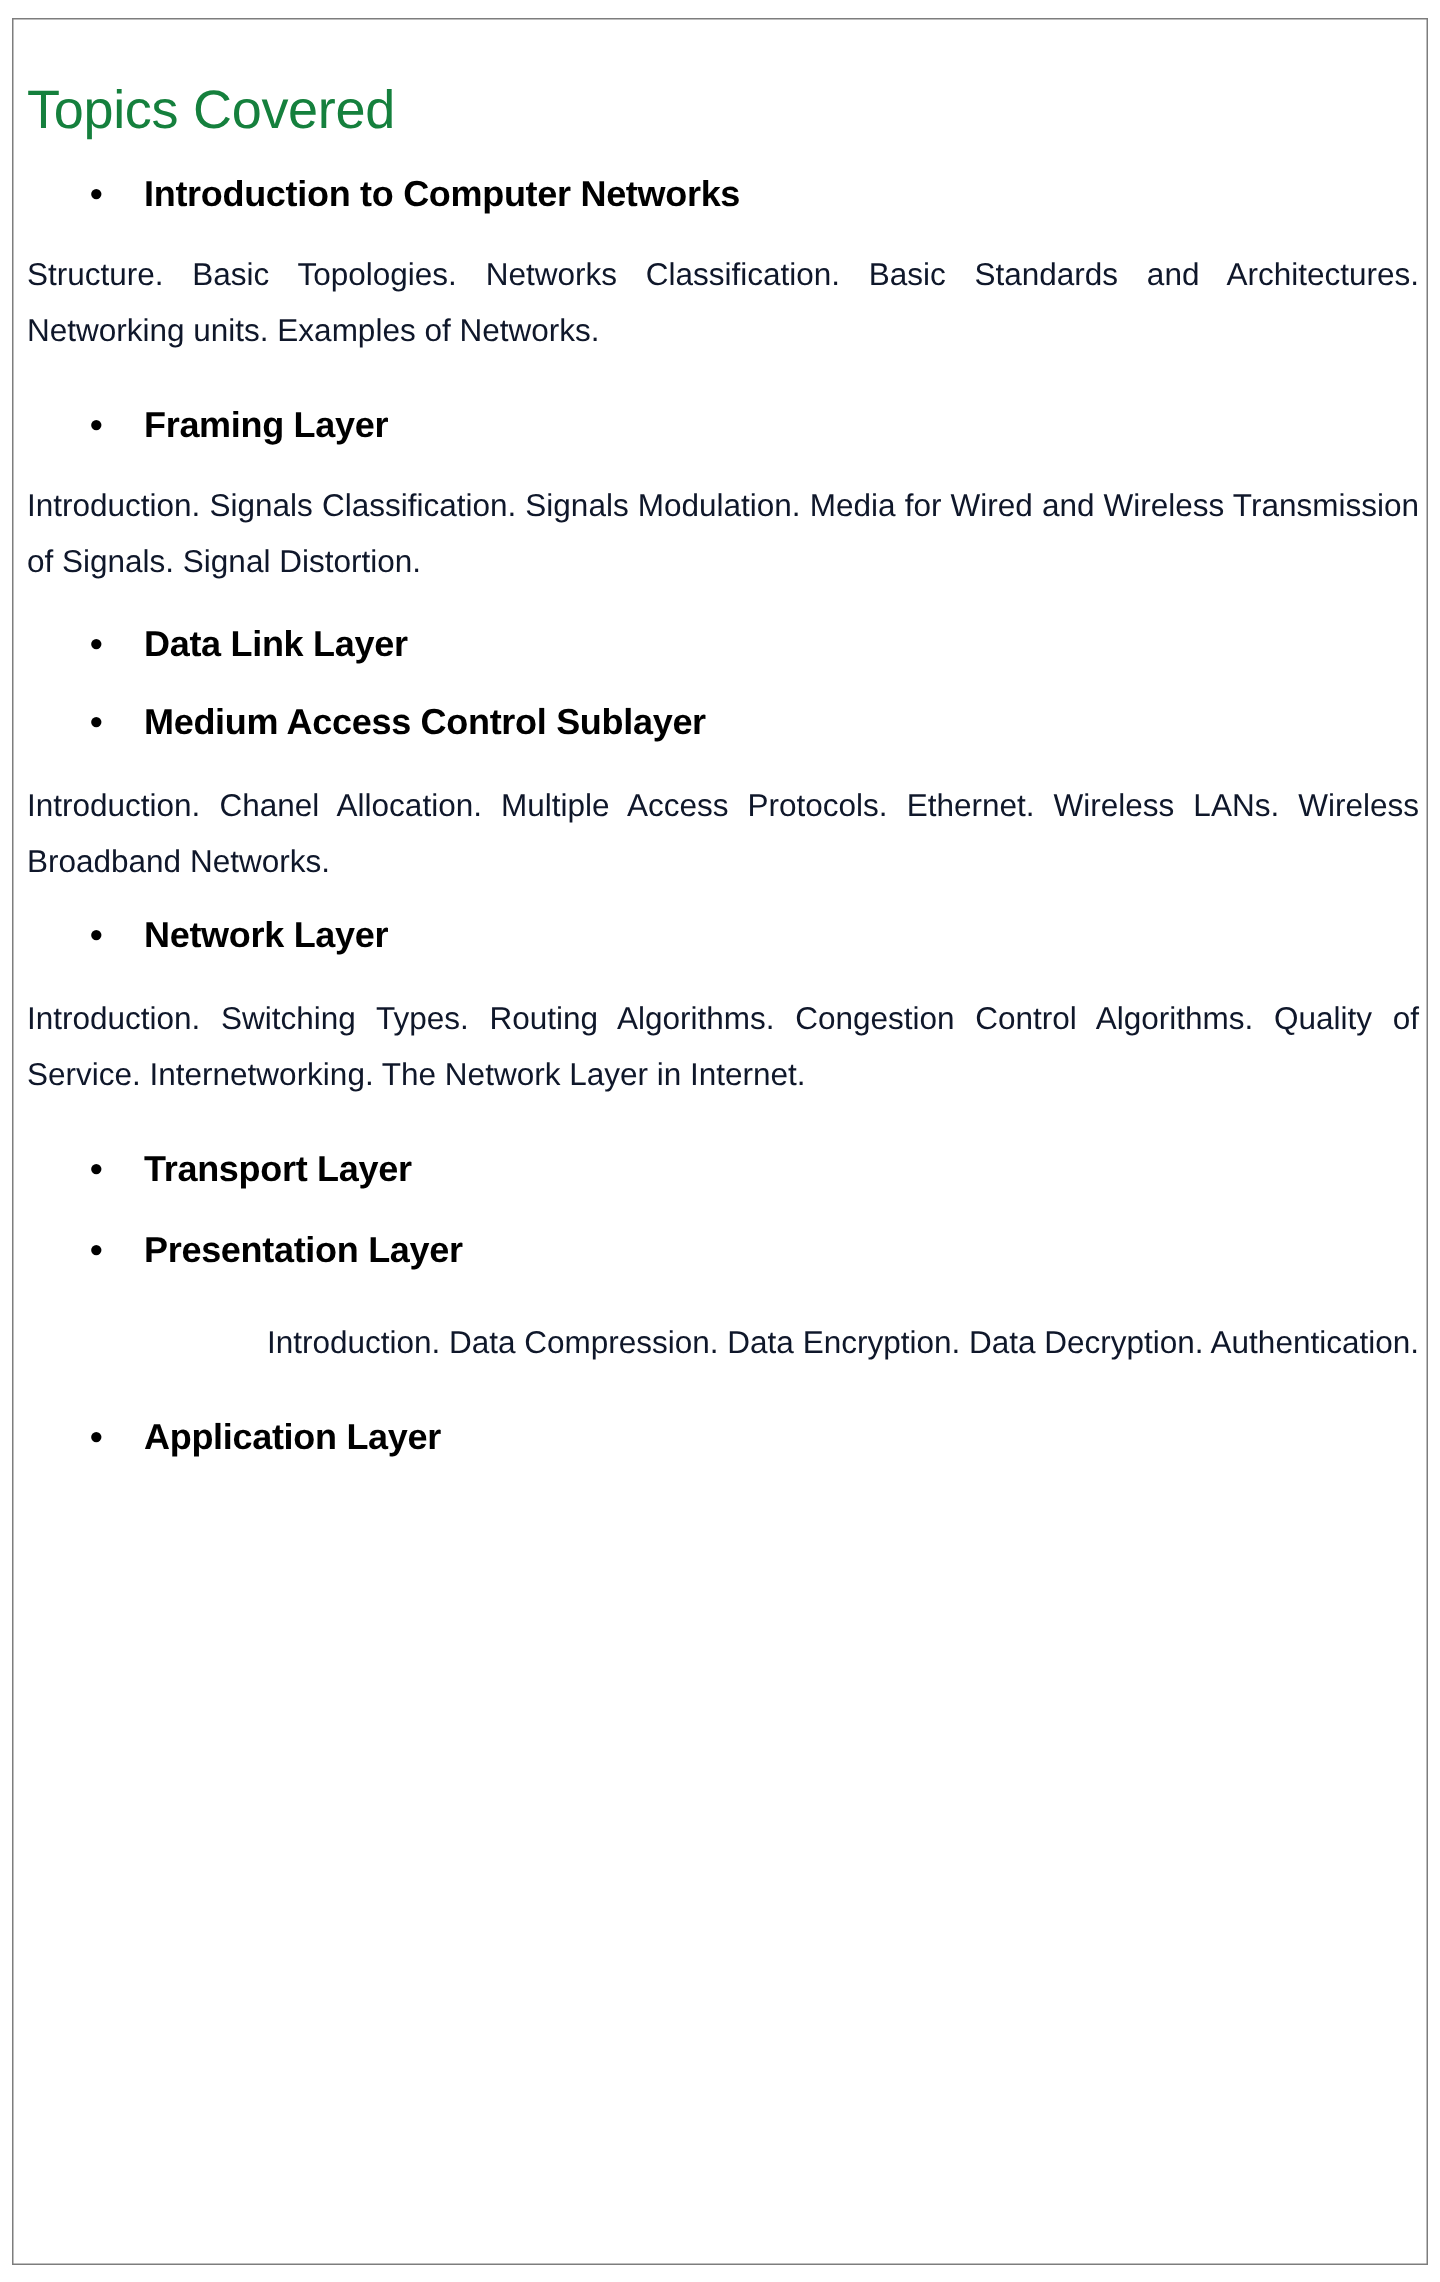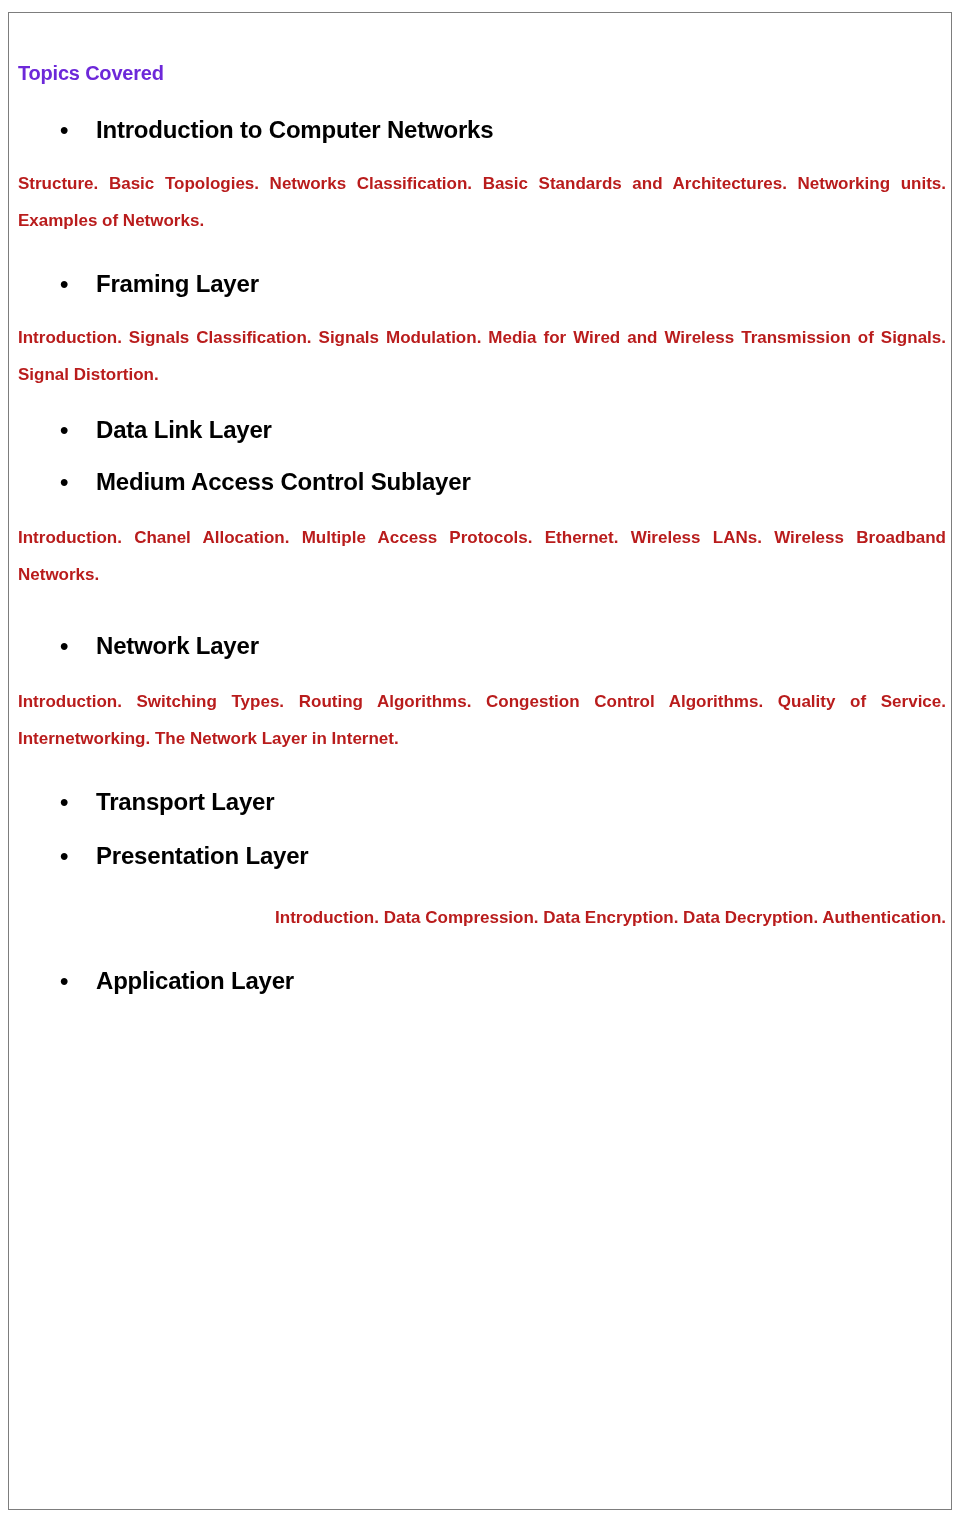--- a/index.html
+++ b/index.html
@@ -34,24 +34,24 @@
     position: absolute;
     left: 18px;
     top: 12px;
     width: 928px;
     box-sizing: border-box;
     padding-top: 45px;
   }
 
   .doc-title {
     font-family: "Liberation Sans", sans-serif;
-    font-weight: bold;
-    font-size: 20px;
+    font-weight: normal;
+    font-size: 36px;
     line-height: 32px;
-    color: #6d28d9;
+    color: #15803d;
     letter-spacing: -0.2px;
     margin: 0 0 26px 0;
   }
 
   .section {
     margin: 0;
   }
 
   .section-heading {
     position: relative;
@@ -69,43 +69,43 @@
     position: absolute;
     left: 42px;
     top: 0;
     font-size: 24px;
     line-height: 30px;
     color: #000000;
   }
 
   .section-body {
     font-family: "Liberation Sans", sans-serif;
-    font-weight: bold;
-    font-size: 17px;
+    font-weight: normal;
+    font-size: 21px;
     line-height: 37px;
-    color: #b91c1c;
+    color: #0f172a;
     text-align: justify;
     text-justify: inter-word;
     margin: 0 0 24px 0;
     max-width: 928px;
   }
 
   .section-body.no-justify {
     text-align: right;
   }
 
   
   .sec-0 .section-heading { margin-bottom: 20px; }
   .sec-0 .section-body { margin-bottom: 30px; }
   .sec-1 .section-heading { margin-bottom: 20px; }
   .sec-1 .section-body { margin-bottom: 22px; }
   .sec-2 .section-heading { margin-bottom: 22px; }
   .sec-2 .section-body { margin-bottom: 30px; }
   .sec-3 .section-heading { margin-bottom: 22px; }
-  .sec-3 .section-body { margin-bottom: 38px; }
+  .sec-3 .section-body { margin-bottom: 16px; }
   .sec-4 .section-heading { margin-bottom: 22px; }
   .sec-4 .section-body { margin-bottom: 30px; }
   .sec-5 .section-heading { margin-bottom: 24px; }
   .sec-5 .section-body { margin-bottom: 30px; }
   .sec-6 .section-heading { margin-bottom: 28px; }
   .sec-6 .section-body { margin-bottom: 30px; }
   .sec-7 .section-heading { margin-bottom: 28px; }
   .sec-7 .section-body { margin-bottom: 0; }
 </style>
 </head>

